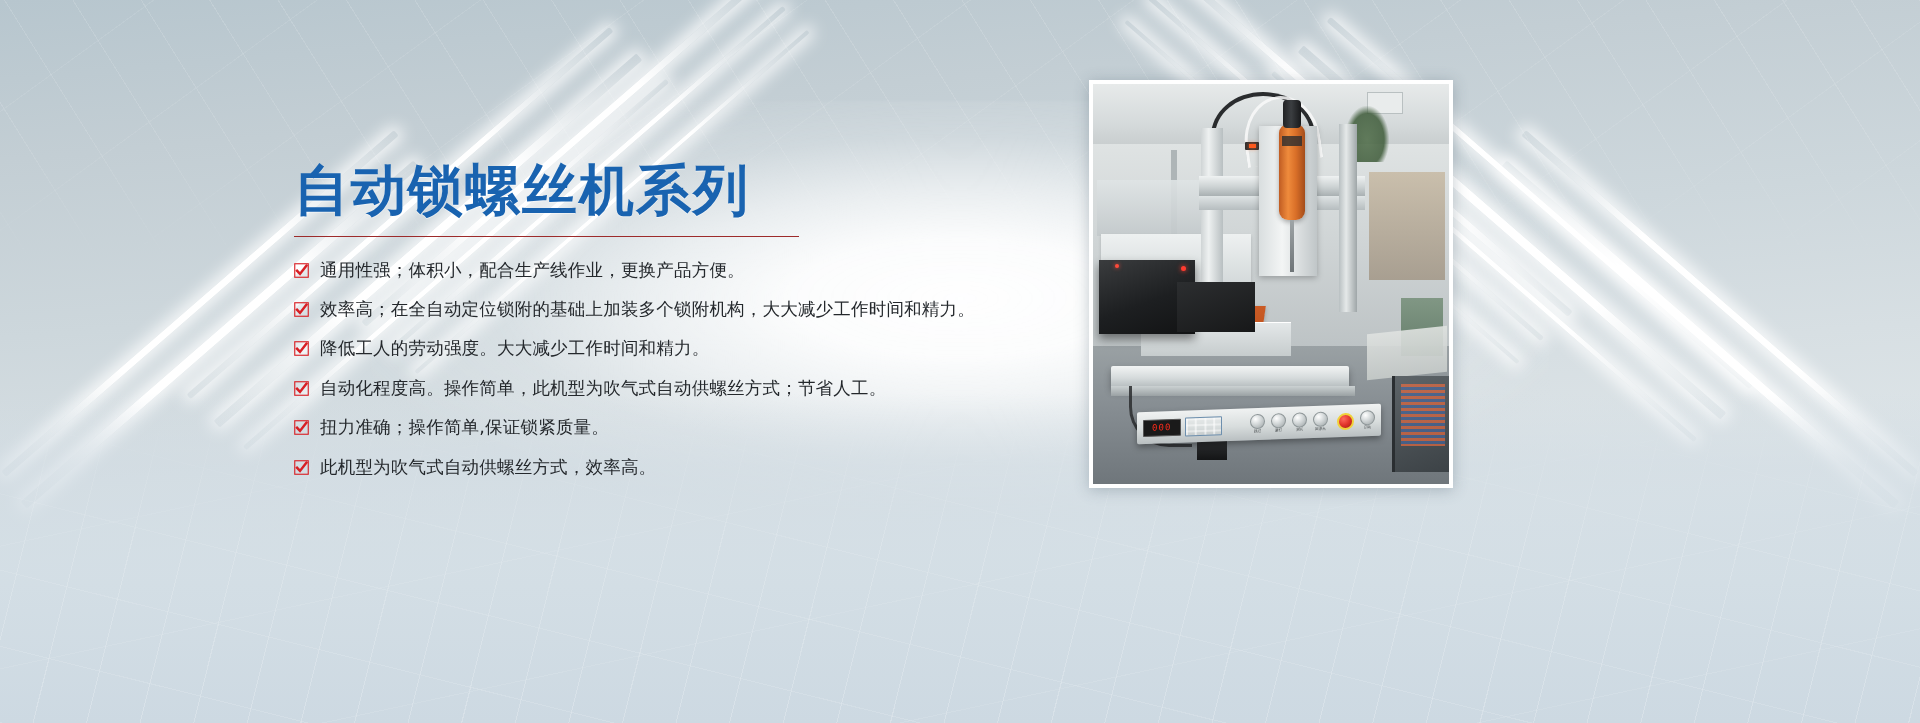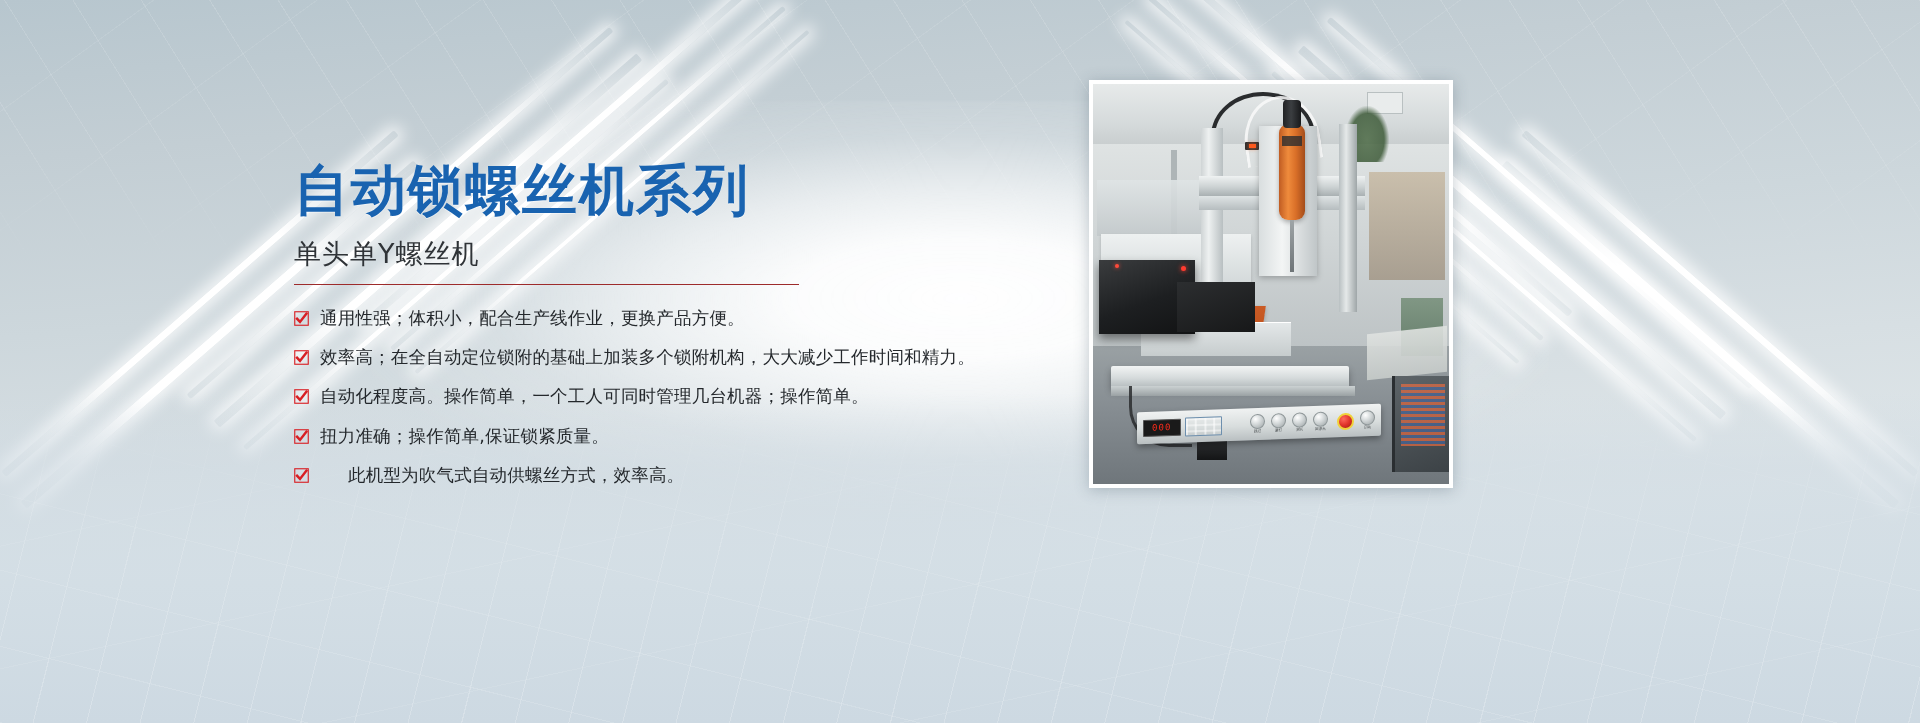--- a/index.html
+++ b/index.html
@@ -130,21 +130,21 @@
     list-style: none;
     margin: 0;
     padding: 0;
   }
   .feature-item {
     display: flex;
     align-items: flex-start;
     margin-bottom: 17px;
     white-space: nowrap;
   }
-  .feature-item:last-child { margin-bottom: 0; gap: 28px; }
+  .feature-item:last-child { margin-bottom: 0; }
 
   .check-icon {
     flex: 0 0 auto;
     width: 15px;
     height: 15px;
     margin-top: 4px;
     margin-right: 11px;
     position: relative;
   }
   .check-icon svg { display: block; width: 15px; height: 15px; }
@@ -438,21 +438,20 @@
     <div class="streak" style="right:338px; top:190px; width:520px; height:4px; transform:rotate(41deg);"></div>
 
     <div class="bg-floor"></div>
     <div class="bg-circuit"></div>
   </div>
 
   <div class="content">
 
     <div class="text-block">
       <h1 class="main-title">自动锁螺丝机系列</h1>
-      <h2 class="sub-title">单头单Y螺丝机</h2>
       <hr class="divider">
 
       <ul class="feature-list">
         <li class="feature-item">
           <span class="check-icon">
             <svg viewBox="0 0 16 16">
                 <rect x="0.8" y="0.8" width="14.4" height="14.4" fill="none" stroke="#d81f24" stroke-width="1.2"></rect>
                 <path d="M3.2 8.2 L6.4 11.6 L13.2 2.8" fill="none" stroke="#d81f24" stroke-width="2.6" stroke-linecap="square"></path>
               </svg>
           </span>
@@ -467,21 +466,30 @@
           </span>
           <span class="feature-text">效率高；在全自动定位锁附的基础上加装多个锁附机构，大大减少工作时间和精力。</span>
         </li>
         <li class="feature-item">
           <span class="check-icon">
             <svg viewBox="0 0 16 16">
                 <rect x="0.8" y="0.8" width="14.4" height="14.4" fill="none" stroke="#d81f24" stroke-width="1.2"></rect>
                 <path d="M3.2 8.2 L6.4 11.6 L13.2 2.8" fill="none" stroke="#d81f24" stroke-width="2.6" stroke-linecap="square"></path>
               </svg>
           </span>
-          <span class="feature-text">自动化程度高。操作简单，一个工人可同时管理几台机器；操作简单。</span>
+          <span class="feature-text">降低工人的劳动强度。大大减少工作时间和精力。</span>
+        </li>
+        <li class="feature-item">
+          <span class="check-icon">
+            <svg viewBox="0 0 16 16">
+                <rect x="0.8" y="0.8" width="14.4" height="14.4" fill="none" stroke="#d81f24" stroke-width="1.2"></rect>
+                <path d="M3.2 8.2 L6.4 11.6 L13.2 2.8" fill="none" stroke="#d81f24" stroke-width="2.6" stroke-linecap="square"></path>
+              </svg>
+          </span>
+          <span class="feature-text">自动化程度高。操作简单，此机型为吹气式自动供螺丝方式；节省人工。</span>
         </li>
         <li class="feature-item">
           <span class="check-icon">
             <svg viewBox="0 0 16 16">
                 <rect x="0.8" y="0.8" width="14.4" height="14.4" fill="none" stroke="#d81f24" stroke-width="1.2"></rect>
                 <path d="M3.2 8.2 L6.4 11.6 L13.2 2.8" fill="none" stroke="#d81f24" stroke-width="2.6" stroke-linecap="square"></path>
               </svg>
           </span>
           <span class="feature-text">扭力准确；操作简单,保证锁紧质量。</span>
         </li>

